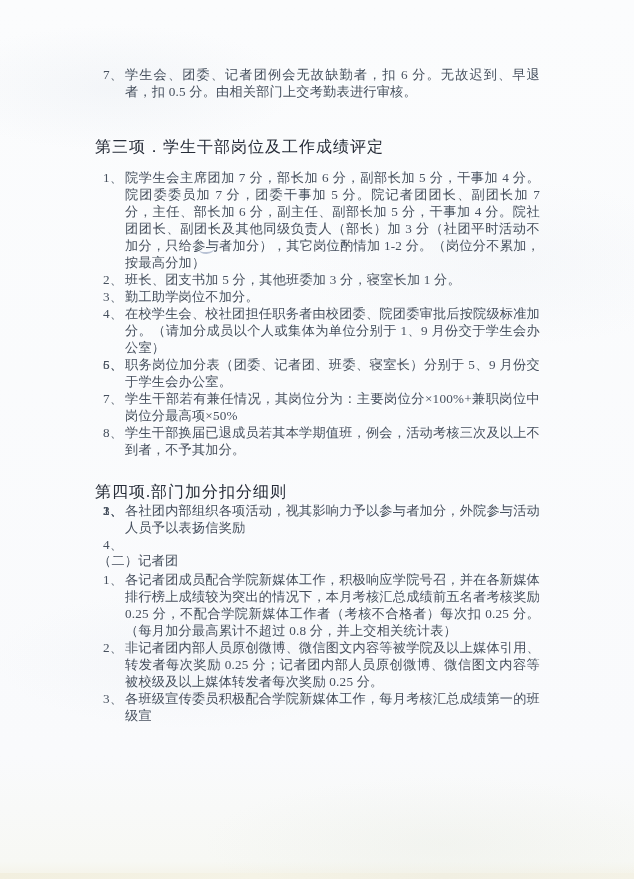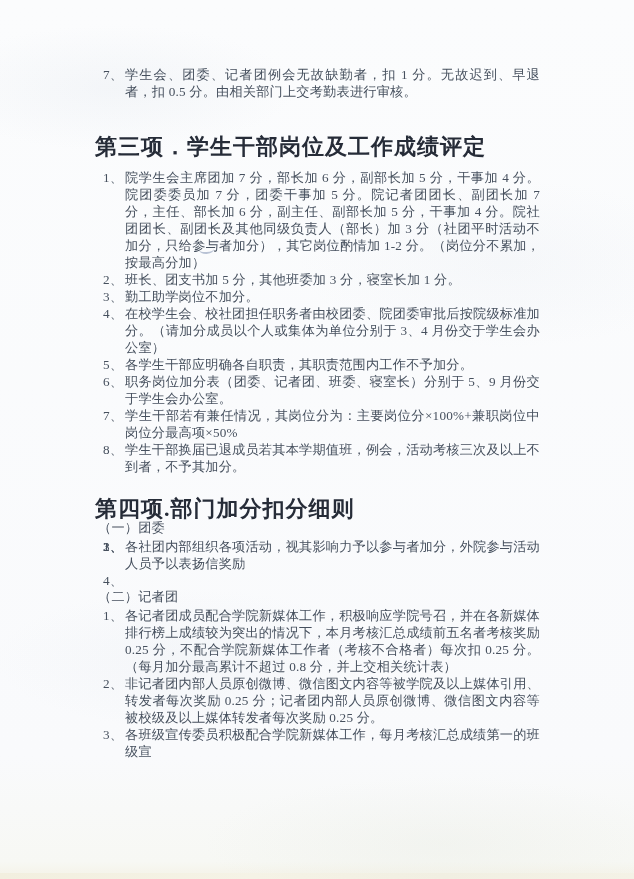--- a/index.html
+++ b/index.html
@@ -17,22 +17,22 @@
     font-family:"Liberation Serif","DejaVu Serif",serif;
     color:#46505e;
   }
   .content {
     position:absolute; left:103px; top:66px; width:437px;
     font-size:13.2px; line-height:17px; letter-spacing:0.2px;
   }
   .item { position:relative; padding-left:22px; text-align:justify; }
   .item .num { position:absolute; left:0; top:0; }
   .heading {
-    font-weight:bold; color:#262c38;
-    font-size:22px; line-height:21px; letter-spacing:1px;
+    font-weight:normal; color:#262c38;
+    font-size:16px; line-height:21px; letter-spacing:1px;
     margin-left:-8px;
   }
   .heading-3 { margin-top:36px; margin-bottom:12px; }
   .heading-4 { margin-top:23px; }
   .sublabel { margin-left:-5px; line-height:17px; margin-bottom:2px; }
   .sublabel2 { margin-top:16px; }
   .pen-mark {
     position:absolute; left:199px; top:245px; width:15px; height:7px;
     border-bottom:2px solid rgba(105,125,165,0.45);
     border-radius:50%;
@@ -47,53 +47,52 @@
     background:linear-gradient(90deg,#f2efdf 0%, #f5f3e6 40%, #f1efe2 70%, #f4f2e6 100%);
   }
 </style>
 </head>
 <body>
 
 <div class="page">
   <div class="content">
 
     <div class="item">
-      <span class="num">7、</span><span>学生会、团委、记者团例会无故缺勤者，扣 1 分。无故迟到、早退者，扣 0.5 分。由相关部门上交考勤表进行审核。</span>
+      <span class="num">7、</span><span>学生会、团委、记者团例会无故缺勤者，扣 6 分。无故迟到、早退者，扣 0.5 分。由相关部门上交考勤表进行审核。</span>
     </div>
 
     <div class="heading heading-3">第三项．学生干部岗位及工作成绩评定</div>
 
     <div class="item">
       <span class="num">1、</span><span>院学生会主席团加 7 分，部长加 6 分，副部长加 5 分，干事加 4 分。院团委委员加 7 分，团委干事加 5 分。院记者团团长、副团长加 7 分，主任、部长加 6 分，副主任、副部长加 5 分，干事加 4 分。院社团团长、副团长及其他同级负责人（部长）加 3 分（社团平时活动不加分，只给参与者加分），其它岗位酌情加 1-2 分。（岗位分不累加，按最高分加）</span>
     </div>
     <div class="item">
       <span class="num">2、</span><span>班长、团支书加 5 分，其他班委加 3 分，寝室长加 1 分。</span>
     </div>
     <div class="item">
       <span class="num">3、</span><span>勤工助学岗位不加分。</span>
     </div>
     <div class="item">
-      <span class="num">4、</span><span>在校学生会、校社团担任职务者由校团委、院团委审批后按院级标准加分。（请加分成员以个人或集体为单位分别于 3、4 月份交于学生会办公室）</span>
+      <span class="num">4、</span><span>在校学生会、校社团担任职务者由校团委、院团委审批后按院级标准加分。（请加分成员以个人或集体为单位分别于 1、9 月份交于学生会办公室）</span>
     </div>
     <div class="item">
-      <span class="num">5、</span><span>各学生干部应明确各自职责，其职责范围内工作不予加分。</span>
+      <span class="num">5、</span>
     </div>
     <div class="item">
       <span class="num">6、</span><span>职务岗位加分表（团委、记者团、班委、寝室长）分别于 5、9 月份交于学生会办公室。</span>
     </div>
     <div class="item">
       <span class="num">7、</span><span>学生干部若有兼任情况，其岗位分为：主要岗位分×100%+兼职岗位中岗位分最高项×50%</span>
     </div>
     <div class="item">
       <span class="num">8、</span><span>学生干部换届已退成员若其本学期值班，例会，活动考核三次及以上不到者，不予其加分。</span>
     </div>
 
     <div class="heading heading-4">第四项.部门加分扣分细则</div>
 
-    <div class="sublabel">（一）团委</div>
 
     <div class="item">
       <span class="num">1、</span>
     </div>
     <div class="item">
       <span class="num">2、</span>
     </div>
     <div class="item">
       <span class="num">3、</span><span>各社团内部组织各项活动，视其影响力予以参与者加分，外院参与活动人员予以表扬信奖励</span>
     </div>

